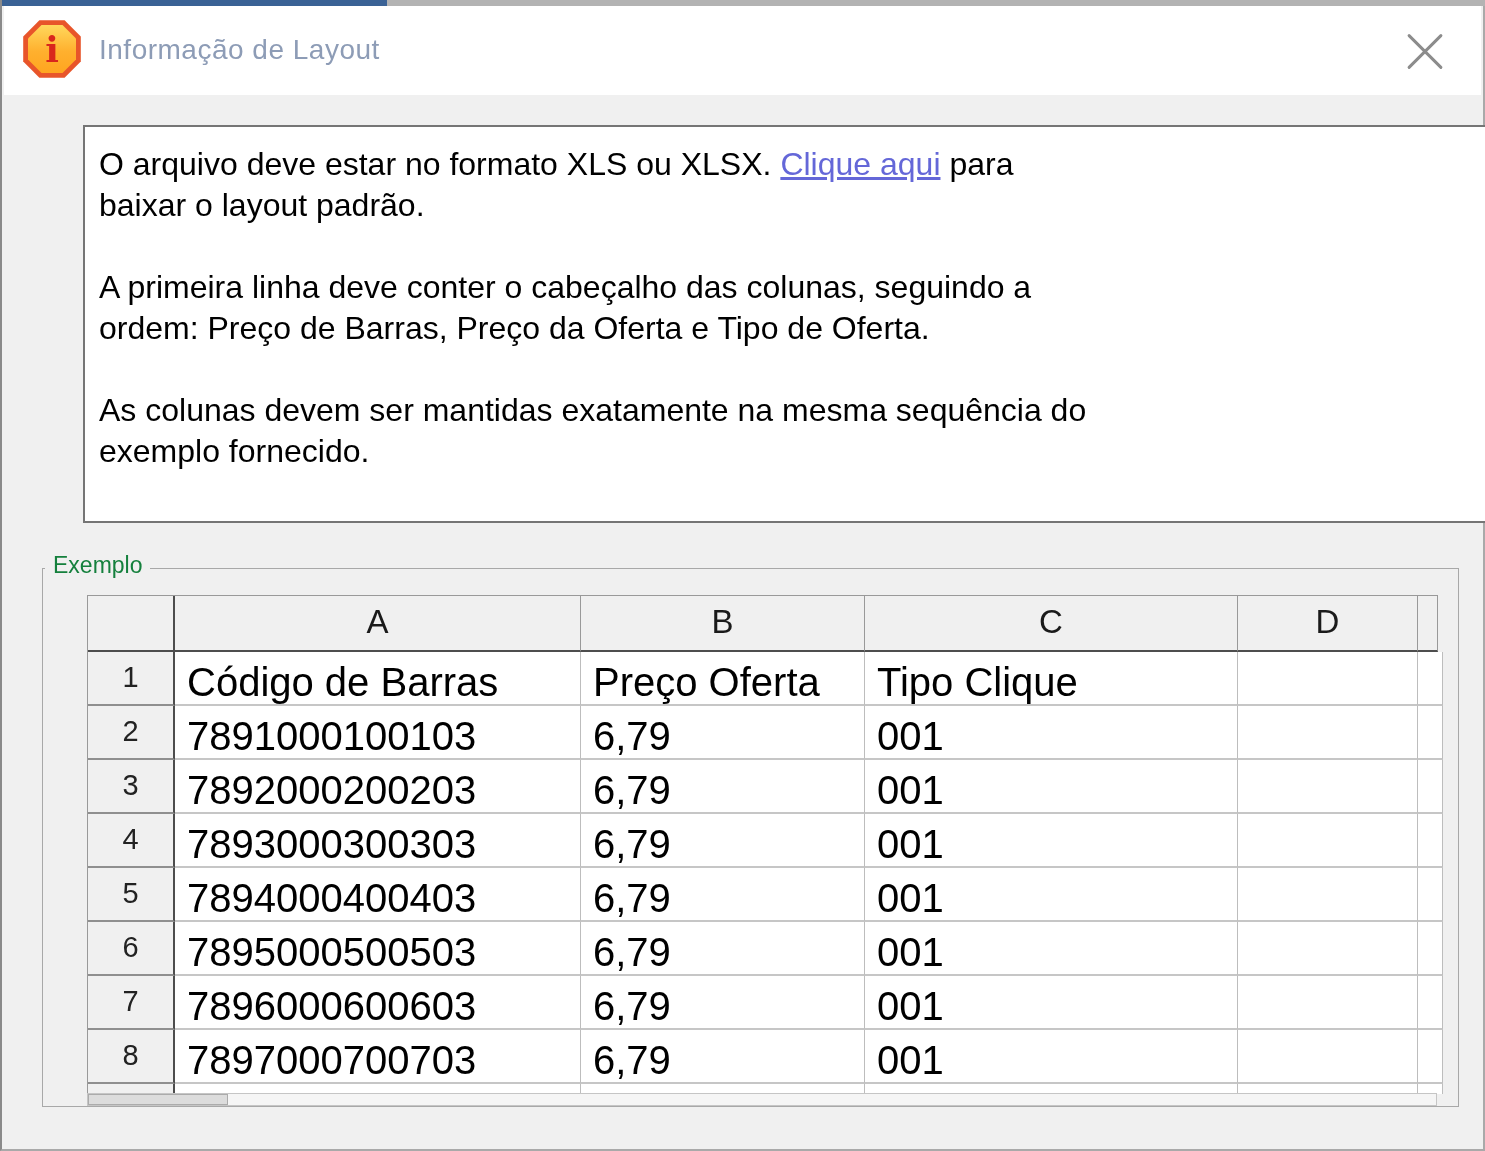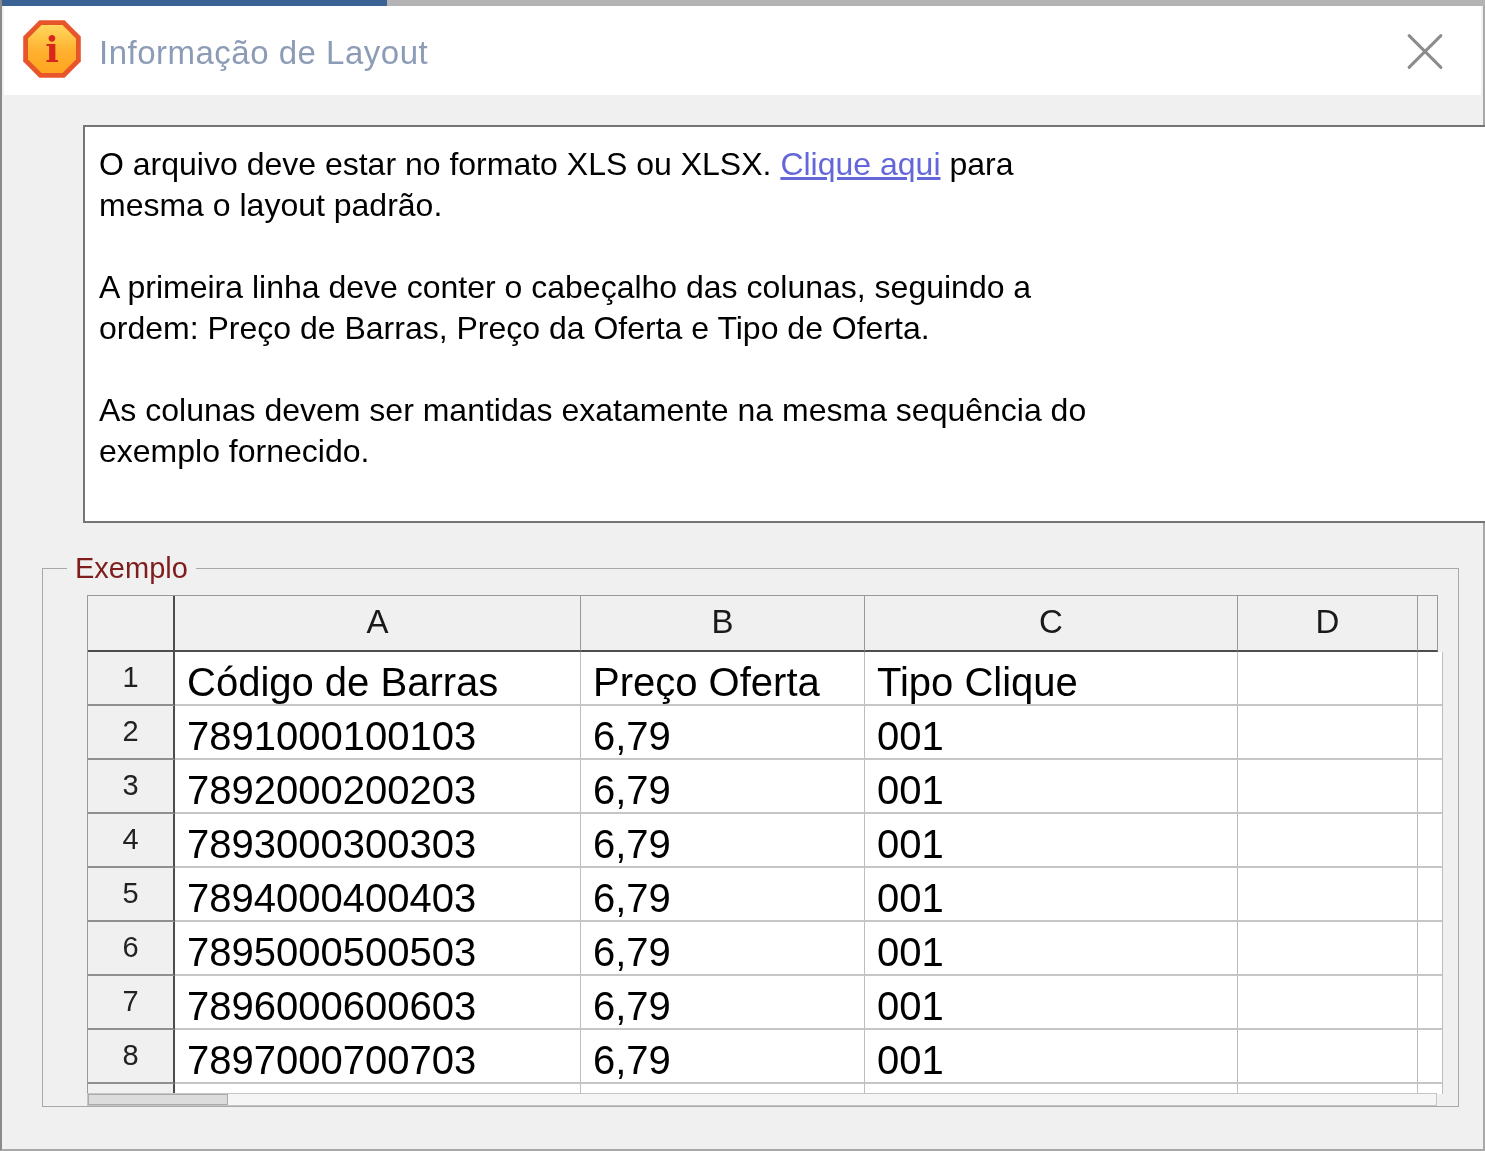--- a/index.html
+++ b/index.html
@@ -28,21 +28,21 @@
     position:absolute;inset:5px;
     background:linear-gradient(180deg,#ffd95e 0%,#ffb02e 55%,#ffa51f 100%);
     clip-path:polygon(29% 2%,71% 2%,98% 29%,98% 71%,71% 98%,29% 98%,2% 71%,2% 29%);
     display:flex;align-items:center;justify-content:center;
   }
   .info-glyph{
     font-size:36px;font-weight:bold;color:#d9261c;line-height:1;
     font-family:"DejaVu Serif",serif;
   }
   .title-text{
-    position:absolute;left:95px;top:28px;font-size:33px;color:#8d9cb6;letter-spacing:.5px;
+    position:absolute;left:95px;top:28px;font-size:28px;color:#8d9cb6;letter-spacing:.5px;
     white-space:nowrap;
   }
   .close-btn{position:absolute;right:34px;top:24px;width:44px;height:44px;cursor:pointer;}
   .close-btn .bar{position:absolute;left:-2px;top:20px;width:48px;height:3px;background:#8c8c8c;border-radius:2px;}
   .close-btn .bar.b1{transform:rotate(45deg);}
   .close-btn .bar.b2{transform:rotate(-45deg);}
 
   
   .instructions{
     position:absolute;left:33px;top:125px;width:1419px;height:398px;box-sizing:border-box;
@@ -53,22 +53,22 @@
   .iline{height:41px;white-space:nowrap;}
   .spacer{height:41px;}
   .link{color:#6467d8;text-decoration:underline;cursor:pointer;margin:0 9px;}
 
   
   .groupbox{
     position:absolute;left:40px;top:568px;width:1417px;height:539px;box-sizing:border-box;
     border:1px solid #a8a8a8;
   }
   .group-label{
-    position:absolute;top:-17px;left:24px;background:#f0f0f0;padding:0 8px;
-    font-size:29px;color:#7f1d1d;
+    position:absolute;top:-17px;left:2px;background:#f0f0f0;padding:0 8px;
+    font-size:23px;color:#15803d;
   }
 
   
   .sheet{
     position:absolute;left:44px;top:26px;
     display:grid;
     grid-template-columns:87px 406px 284px 373px 180px 20px;
     grid-template-rows:56px repeat(8,54px) 10px;
     border-top:1px solid #999;border-left:1px solid #999;
     background:#fff;
@@ -116,21 +116,21 @@
     </div>
     <div class="title-text">Informação de Layout</div>
     <div class="close-btn">
       <div class="bar b1"></div>
       <div class="bar b2"></div>
     </div>
   </div>
 
   <div class="instructions">
     <div class="iline"><span>O arquivo deve estar no formato XLS ou XLSX.</span><span class="link">Clique aqui</span><span>para</span></div>
-    <div class="iline">mesma o layout padrão.</div>
+    <div class="iline">baixar o layout padrão.</div>
     <div class="spacer"></div>
     <div class="iline">A primeira linha deve conter o cabeçalho das colunas, seguindo a</div>
     <div class="iline">ordem: Preço de Barras, Preço da Oferta e Tipo de Oferta.</div>
     <div class="spacer"></div>
     <div class="iline">As colunas devem ser mantidas exatamente na mesma sequência do</div>
     <div class="iline">exemplo fornecido.</div>
   </div>
 
   <div class="groupbox">
     <div class="group-label">Exemplo</div>

